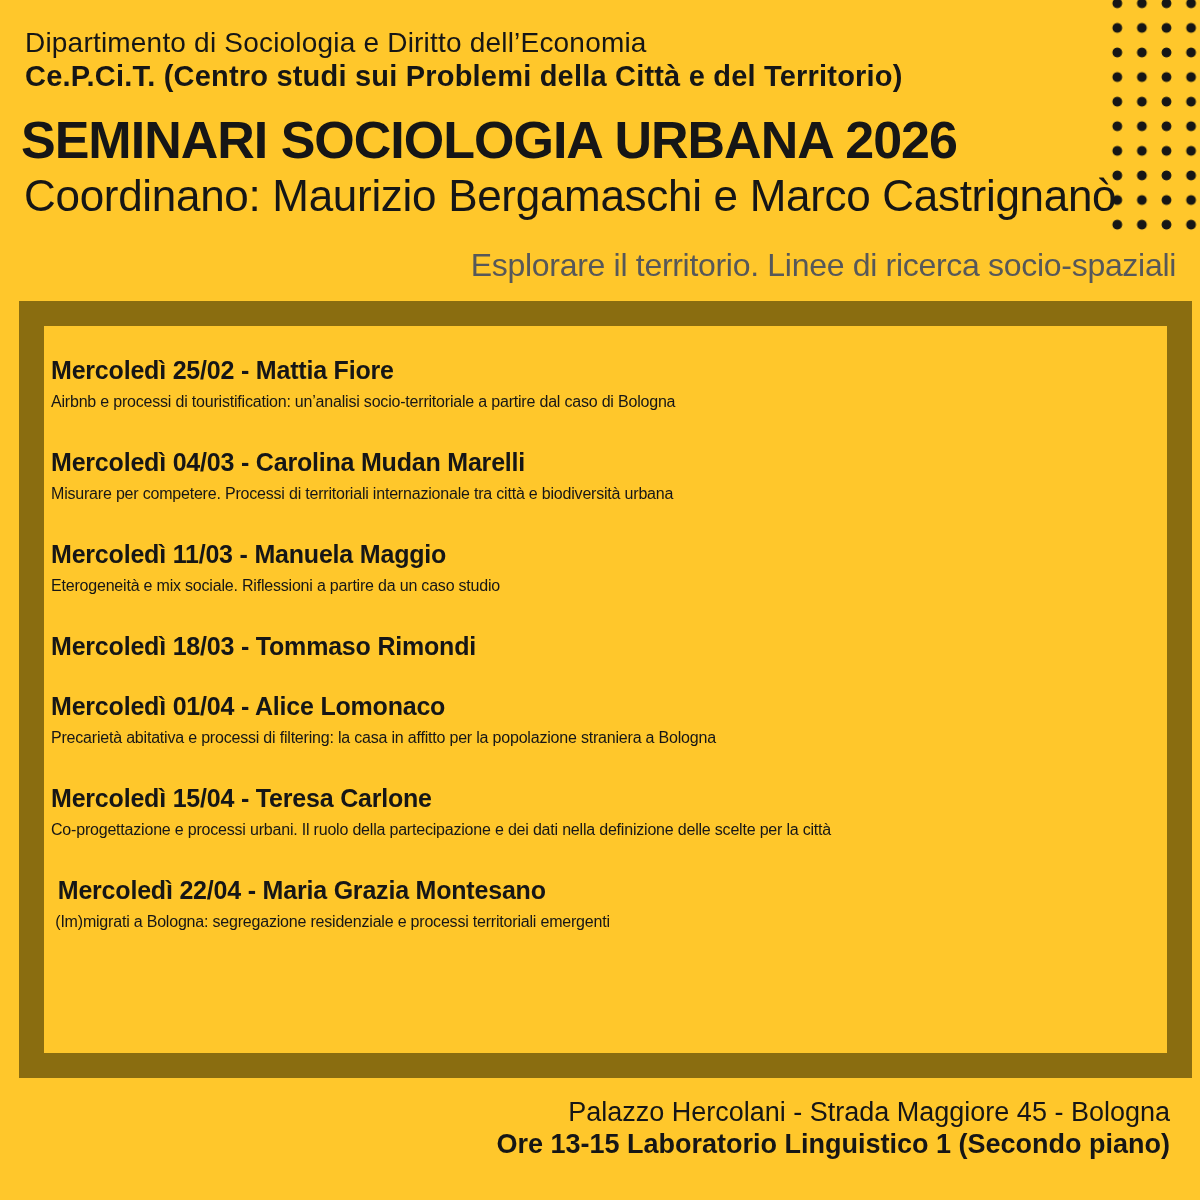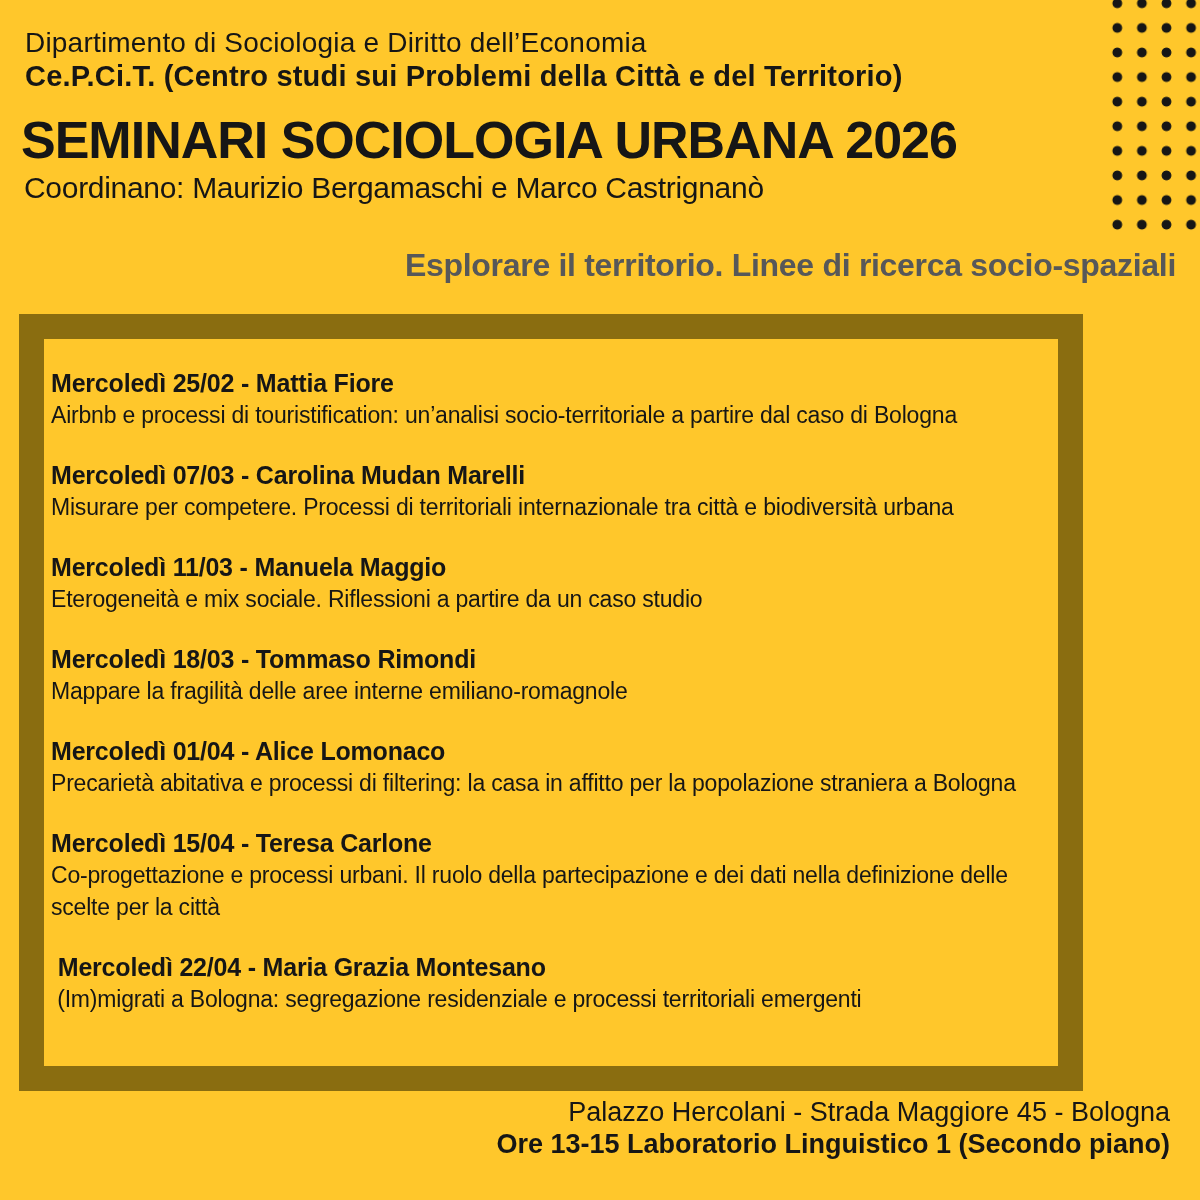--- a/index.html
+++ b/index.html
@@ -37,42 +37,42 @@
     position:absolute;left:25px;top:60px;
     font-size:29px;font-weight:700;letter-spacing:0.2px;
   }
   .main-title{
     position:absolute;left:21px;top:110px;margin:0;
     font-size:52px;font-weight:700;letter-spacing:-1px;
     white-space:nowrap;
   }
   .coordinators{
     position:absolute;left:24px;top:171px;
-    font-size:30px;letter-spacing:-0.3px;
+    font-size:44px;letter-spacing:-0.3px;
   }
   .subtitle{
     position:absolute;right:24px;top:247px;
-    font-size:32px;font-weight:700;letter-spacing:-0.3px;
+    font-size:32px;font-weight:400;letter-spacing:-0.3px;
     color:var(--subtitle_gray);
     text-align:right;white-space:nowrap;
   }
 
   .seminar-box{
-    position:absolute;left:19px;top:314px;
-    width:1064px;height:777px;
+    position:absolute;left:19px;top:301px;
+    width:1173px;height:777px;
     border:25px solid var(--frame);
     padding:28px 12px 0 7px;
   }
   .seminar{margin-bottom:28px;}
   .sem-heading{
     font-size:25px;font-weight:700;line-height:32px;
     letter-spacing:-0.2px;white-space:pre-wrap;
   }
   .sem-desc{
-    font-size:23px;line-height:32px;
+    font-size:16px;line-height:32px;
     letter-spacing:-0.2px;white-space:pre-wrap;
   }
 
   .venue{
     position:absolute;right:30px;top:1097px;
     font-size:27px;text-align:right;white-space:nowrap;
   }
   .time-room{
     position:absolute;right:30px;top:1129px;
     font-size:27px;font-weight:700;text-align:right;white-space:nowrap;
@@ -95,32 +95,31 @@
   <div class="subtitle">Esplorare il territorio. Linee di ricerca socio-spaziali</div>
 
   <div class="seminar-box">
 
     <div class="seminar">
       <div class="sem-heading">Mercoledì 25/02 - Mattia Fiore</div>
       <div class="sem-desc">Airbnb e processi di touristification: un’analisi socio-territoriale a partire dal caso di Bologna</div>
     </div>
 
     <div class="seminar">
-      <div class="sem-heading">Mercoledì 07/03 - Carolina Mudan Marelli</div>
+      <div class="sem-heading">Mercoledì 04/03 - Carolina Mudan Marelli</div>
       <div class="sem-desc">Misurare per competere. Processi di territoriali internazionale tra città e biodiversità urbana</div>
     </div>
 
     <div class="seminar">
       <div class="sem-heading">Mercoledì 11/03 - Manuela Maggio</div>
       <div class="sem-desc">Eterogeneità e mix sociale. Riflessioni a partire da un caso studio</div>
     </div>
 
     <div class="seminar">
       <div class="sem-heading">Mercoledì 18/03 - Tommaso Rimondi</div>
-      <div class="sem-desc">Mappare la fragilità delle aree interne emiliano-romagnole</div>
     </div>
 
     <div class="seminar">
       <div class="sem-heading">Mercoledì 01/04 - Alice Lomonaco</div>
       <div class="sem-desc">Precarietà abitativa e processi di filtering: la casa in affitto per la popolazione straniera a Bologna</div>
     </div>
 
     <div class="seminar">
       <div class="sem-heading">Mercoledì 15/04 - Teresa Carlone</div>
       <div class="sem-desc">Co-progettazione e processi urbani. Il ruolo della partecipazione e dei dati nella definizione delle scelte per la città</div>

